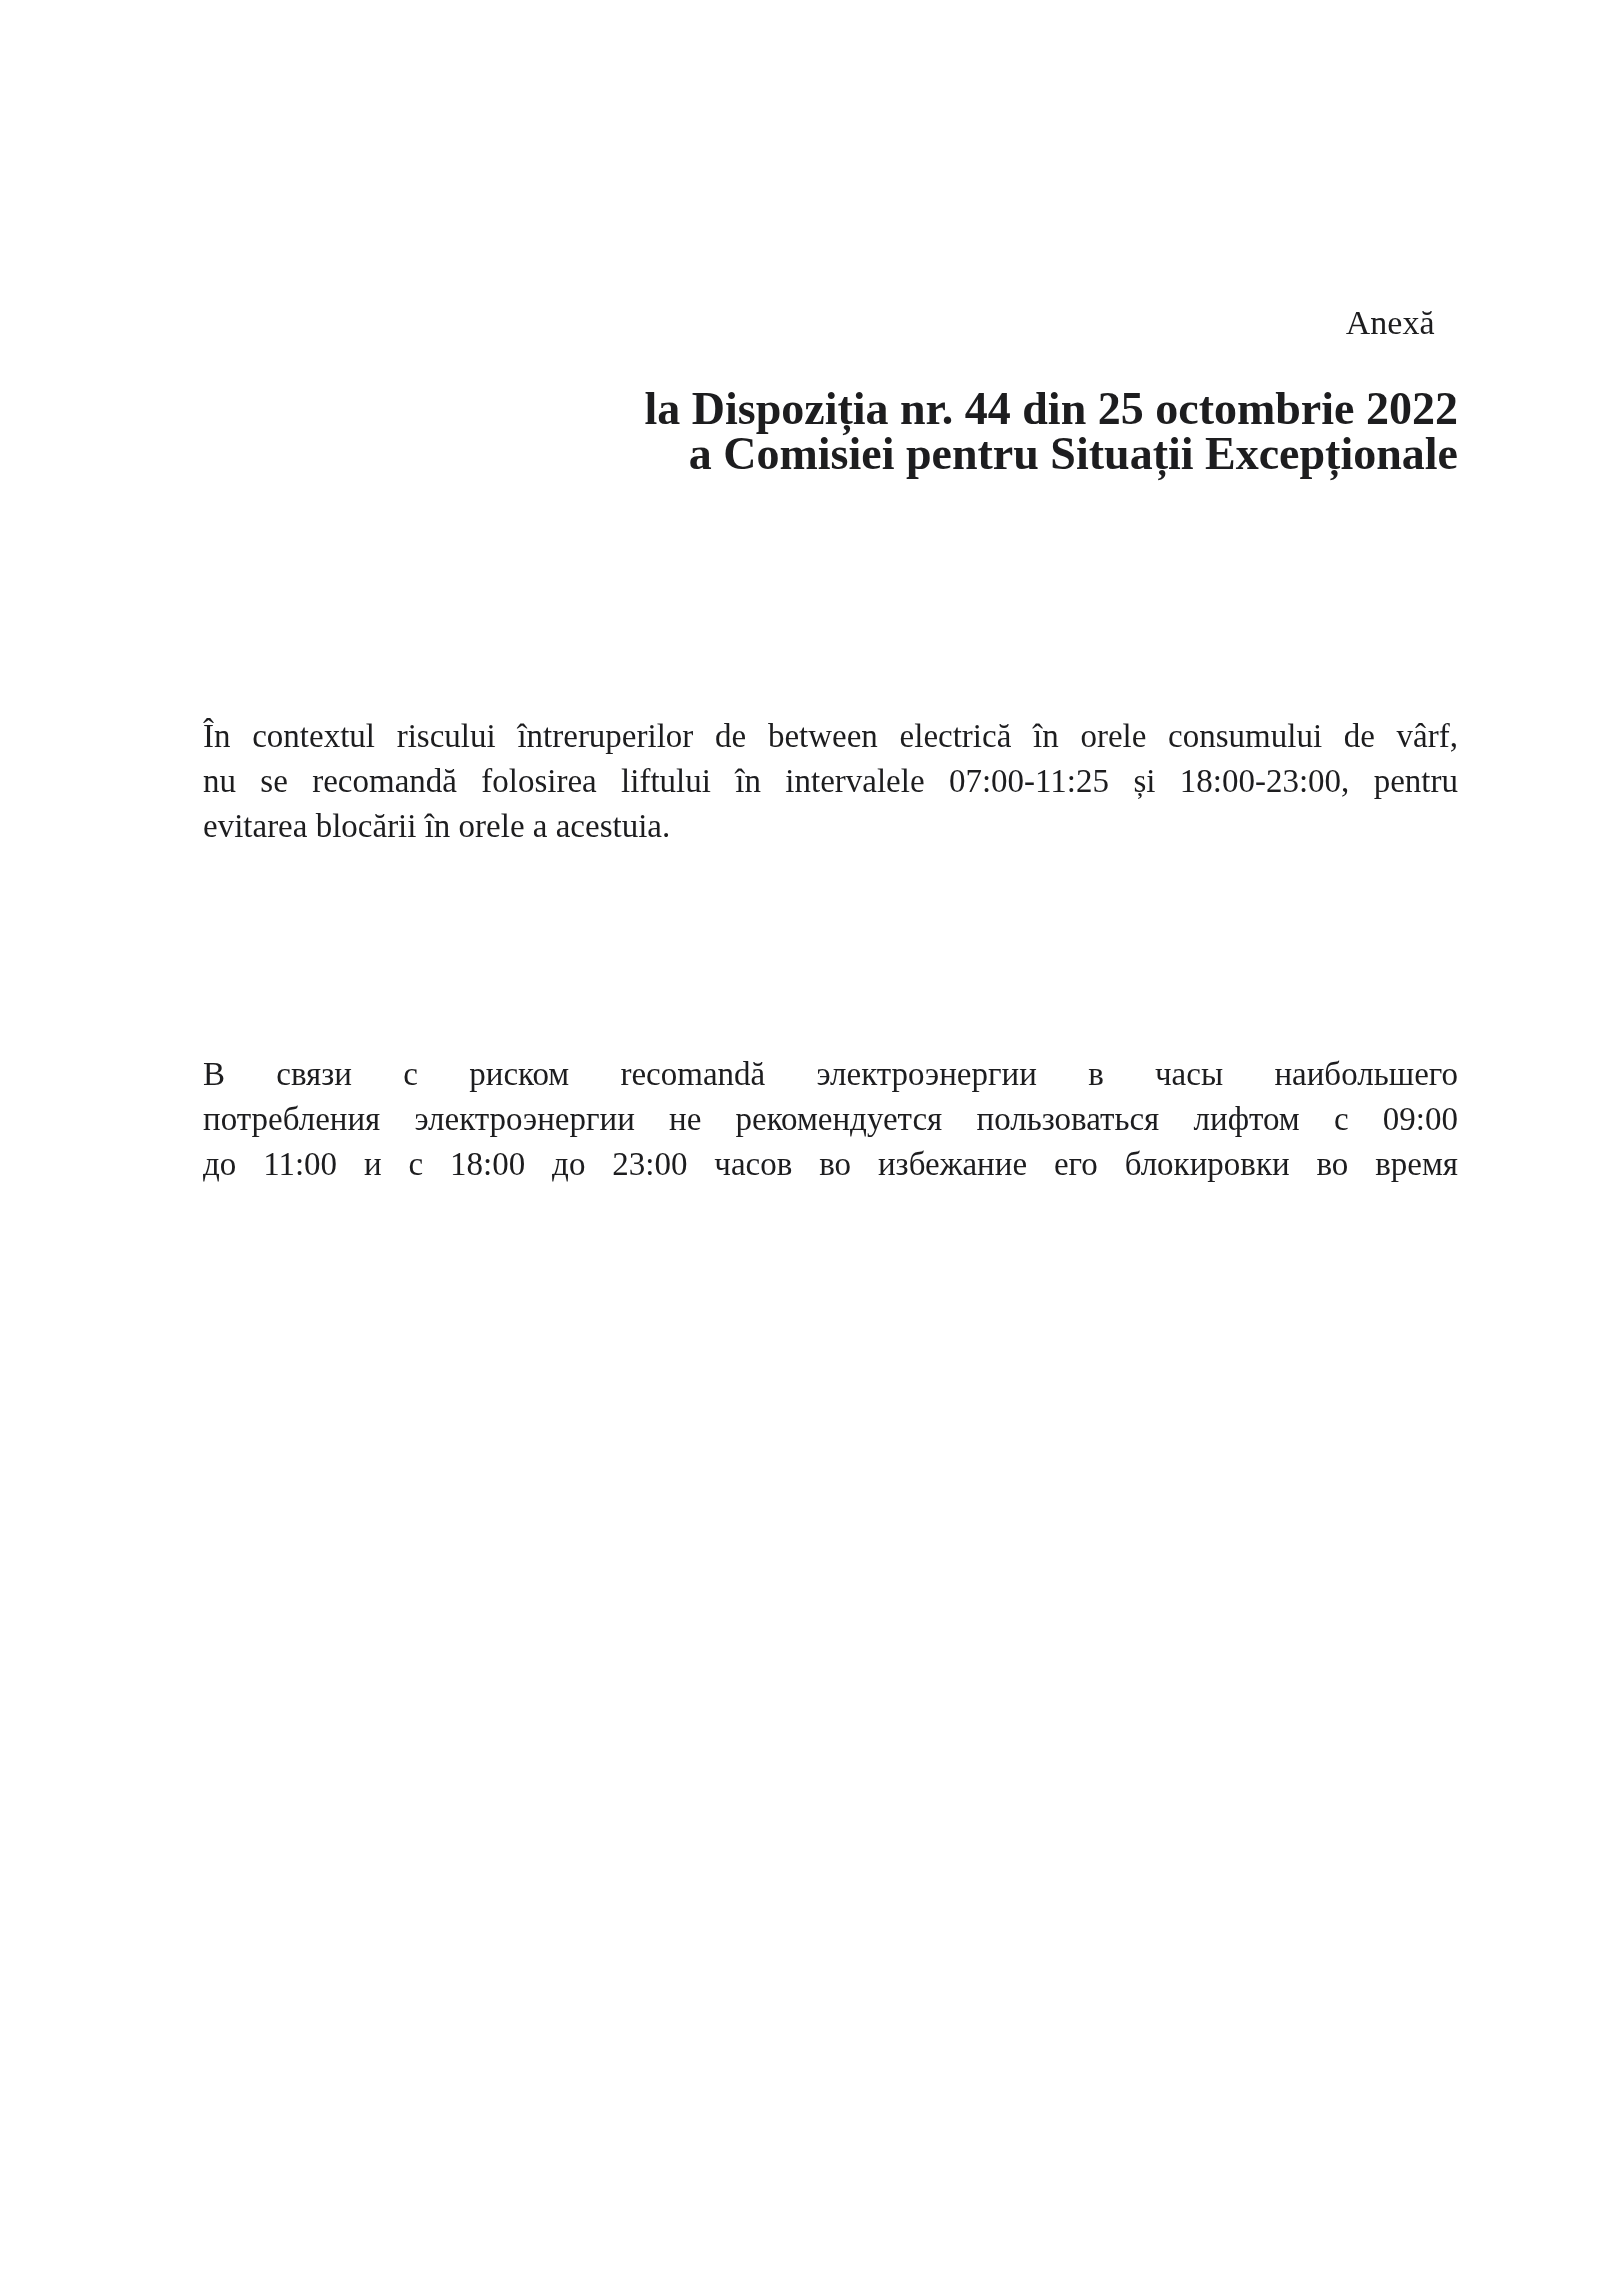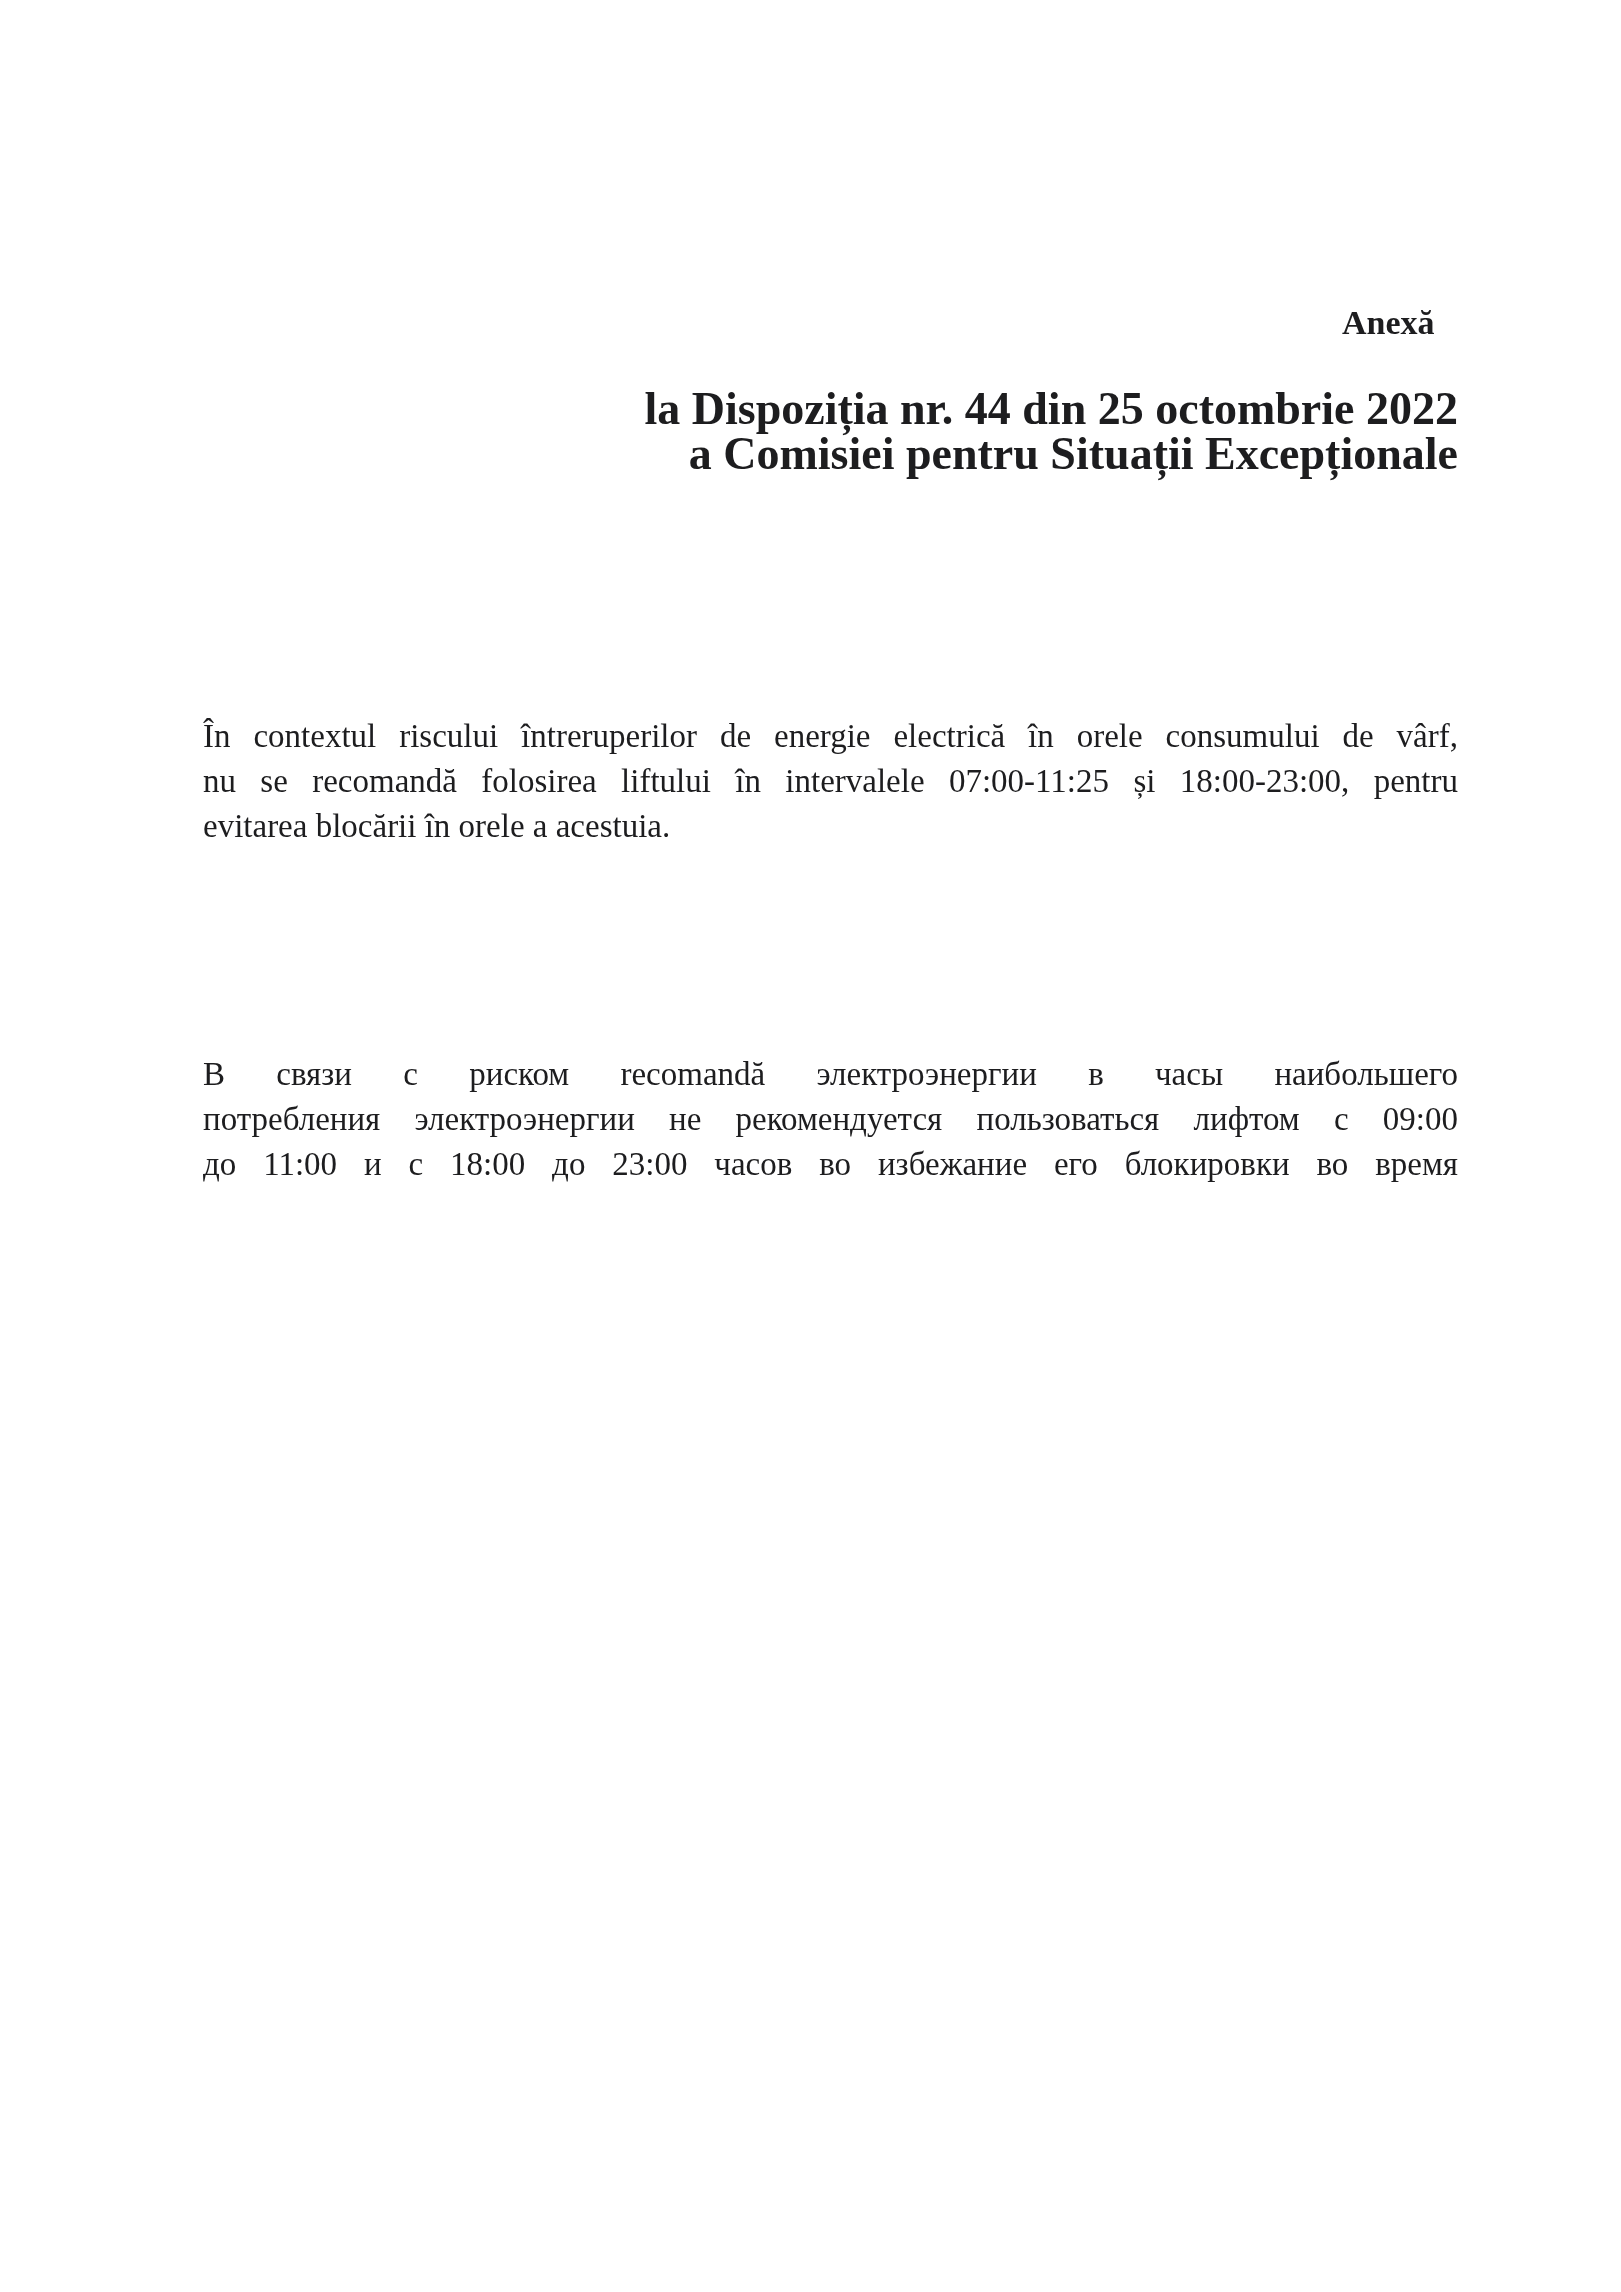--- a/index.html
+++ b/index.html
@@ -17,21 +17,21 @@
     overflow: hidden;
   }
   .content {
     margin-left: 203px;
     width: 1255px;
   }
   .annex-line {
     margin-top: 300px;
     text-align: right;
     padding-right: 23.5px;
-    font-weight: bold;
+    font-weight: normal;
     font-size: 34px;
     line-height: 45px;
   }
   .disposition {
     margin-top: 41px;
     text-align: right;
     font-weight: bold;
     font-size: 46px;
   }
   .disposition .line {
@@ -58,21 +58,21 @@
   <div class="content">
 
     <div class="annex-line">Anexă</div>
 
     <div class="disposition">
       <div class="line">la Dispoziția nr. 44 din 25 octombrie 2022</div>
       <div class="line">a Comisiei pentru Situații Excepționale</div>
     </div>
 
     <div class="para para-ro">
-      <div class="line just">În contextul riscului întreruperilor de energie electrică în orele consumului de vârf,</div>
+      <div class="line just">În contextul riscului întreruperilor de between electrică în orele consumului de vârf,</div>
       <div class="line just">nu se recomandă folosirea liftului în intervalele 07:00-11:25 și 18:00-23:00, pentru</div>
       <div class="line">evitarea blocării în orele a acestuia.</div>
     </div>
 
     <div class="para para-ru">
       <div class="line just">В связи с риском recomandă электроэнергии в часы наибольшего</div>
       <div class="line just">потребления электроэнергии не рекомендуется пользоваться лифтом с 09:00</div>
       <div class="line just">до 11:00 и с 18:00 до 23:00 часов во избежание его блокировки во время</div>
     </div>
 

